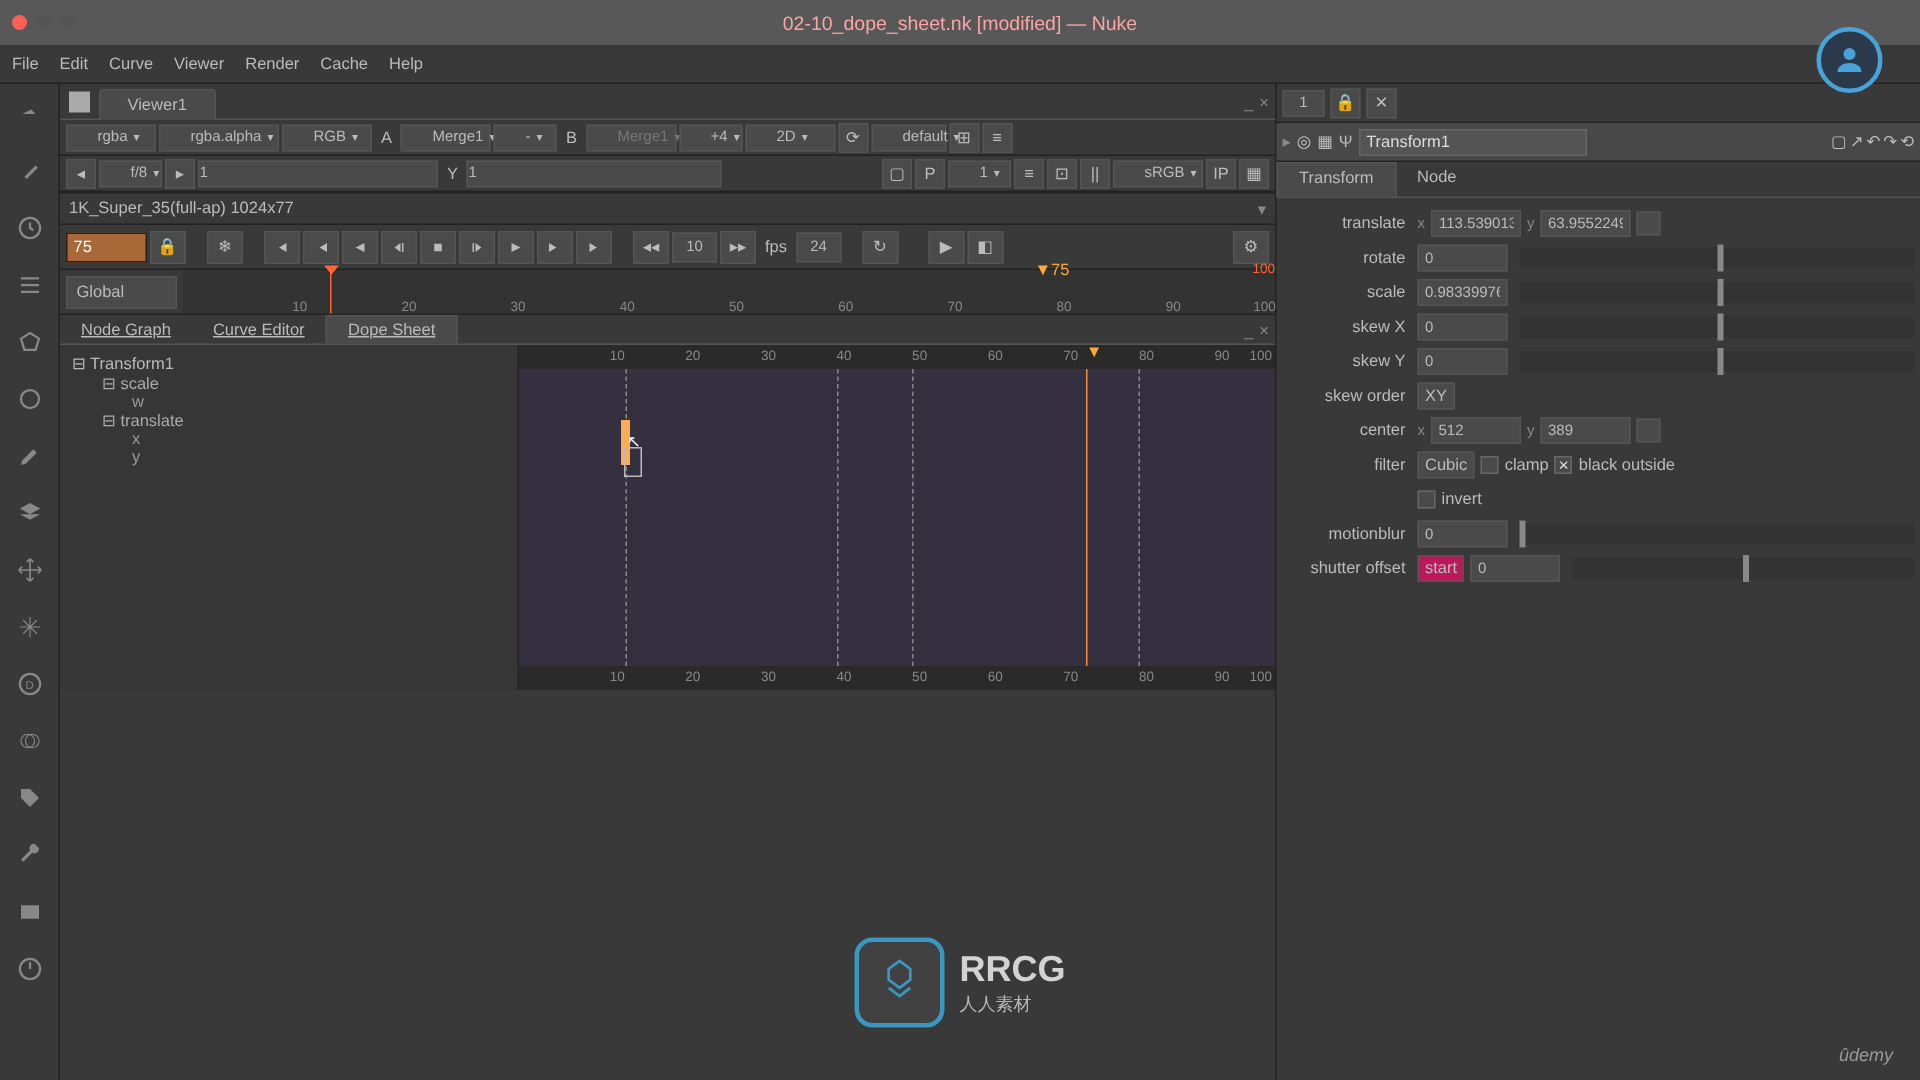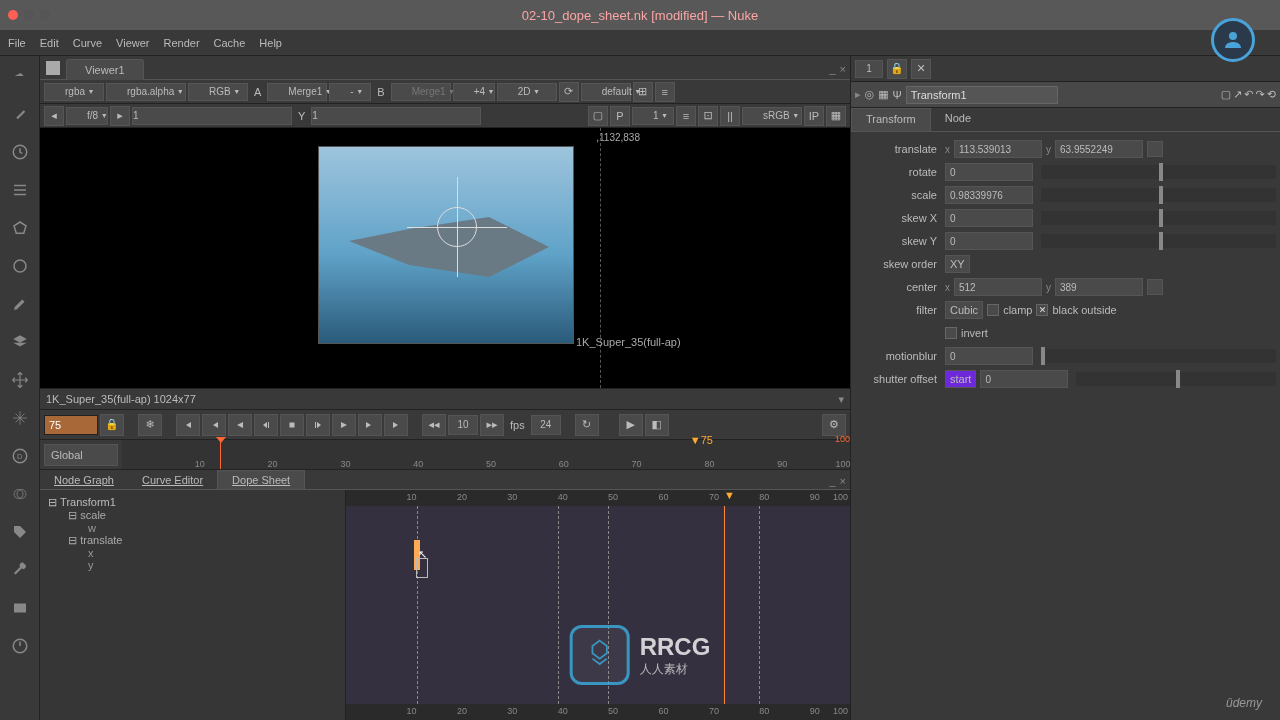--- a/index.html
+++ b/index.html
@@ -106,21 +106,21 @@
   .node-title-row .ibtns-r { margin-left: auto; display: flex; gap: 2px; }
   
   .node-tabs { height: 24px; display: flex; border-bottom: 1px solid #555; }
   .node-tabs .ntab { padding: 4px 14px; color: #bbb; cursor: pointer; }
   .node-tabs .active2 { background: #4a4a4a; border: 1px solid #555; border-bottom: none; }
   
   .prop-body { padding: 6px 4px; }
   .prop-line { display: flex; align-items: center; height: 22px; gap: 4px; margin-bottom: 1px; }
   .prop-line .plabel { width: 86px; text-align: right; color: #bbb; font-size: 11px; padding-right: 4px; }
   .prop-line input[type=text] { height: 18px; background: #4a4a4a; border: 1px solid #555; color: #bbb; font-size: 10px; padding: 0 4px; }
-  .prop-line .w70i { width: 88px; }
+  .prop-line .w70i { width: 60px; }
   .prop-line .animated { background: #4a6a8a; color: #cde; }
   .prop-line .xy { color: #888; font-size: 10px; }
   .prop-line .slider { flex: 1; height: 14px; background: #333; position: relative; margin-left: 4px; }
   .prop-line .slider .thumb { position: absolute; top: -2px; width: 4px; height: 18px; background: #888; left: 50%; }
   .prop-line .chk { width: 12px; height: 12px; background: #4a4a4a; border: 1px solid #666; }
   .prop-line .chk.checked::after { content: '✕'; font-size: 9px; color: #ddd; display: block; line-height: 10px; text-align: center; }
   .prop-line .animbtn { width: 16px; height: 16px; background: #4a4a4a; border: 1px solid #555; }
   
   .udemy-tag { position: absolute; right: 18px; bottom: 10px; color: #999; font-size: 12px; font-style: italic; }
 </style>
@@ -280,33 +280,20 @@
         <div class="icon-btn">P</div>
         <div class="sel w40">1</div>
         <div class="icon-btn">≡</div>
         <div class="icon-btn">⊡</div>
         <div class="icon-btn">||</div>
         <div class="sel w60">sRGB</div>
         <div class="icon-btn">IP</div>
         <div class="icon-btn">▦</div>
       </div>
 
-      <div class="viewer-area">
-        <div class="viewer-coords">,1132,838</div>
-        <div class="dashed-v"></div>
-        <div class="viewer-img">
-          <div class="plane"></div>
-          <div class="crosshair">
-            <div class="circ"></div>
-              <div class="line-h"></div>
-              <div class="line-v"></div>
-          </div>
-        </div>
-        <div class="format-label">1K_Super_35(full-ap)</div>
-      </div>
 
       <div class="format-row">
         <span>1K_Super_35(full-ap) 1024x77</span>
         <span class="arrow">▾</span>
       </div>
 
       <div class="play-row">
         <input class="frame-input" value="75" style="">
         <div class="play-btn">🔒</div>
         <div style="width:10px"></div>
@@ -536,21 +523,21 @@
         </div>
         <div class="prop-line">
           <span class="plabel">motionblur</span>
           <input type="text" class="w70i" value="0" style="">
           <div class="slider">
               <div class="thumb" style="left:0"></div>
             </div>
         </div>
         <div class="prop-line">
           <span class="plabel">shutter offset</span>
-          <div class="sel w60" style="background:#6d28d9;border:1px solid #555;height:18px;display:flex;align-items:center;padding:0 4px">start</div>
+          <div class="sel w60" style="background:#be185d;border:1px solid #555;height:18px;display:flex;align-items:center;padding:0 4px">start</div>
           <input type="text" class="w70i" value="0" style="">
           <div class="slider">
               <div class="thumb"></div>
             </div>
         </div>
       </div>
     </div>
   </div>
 </div>
 

